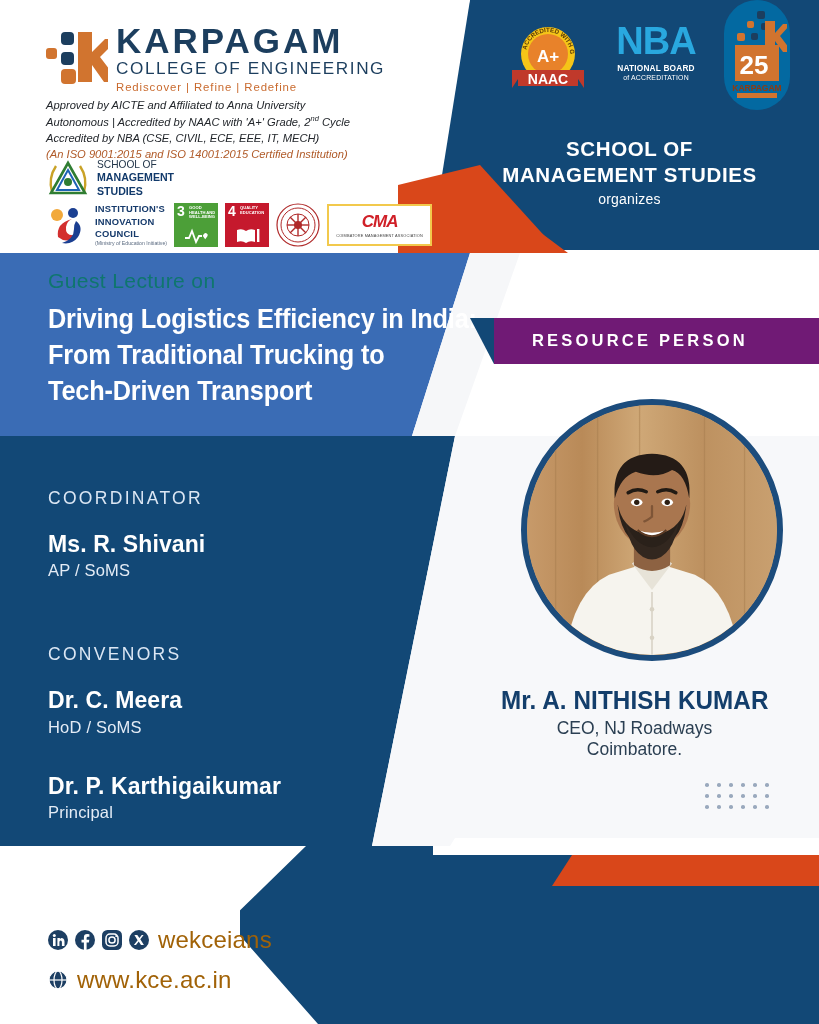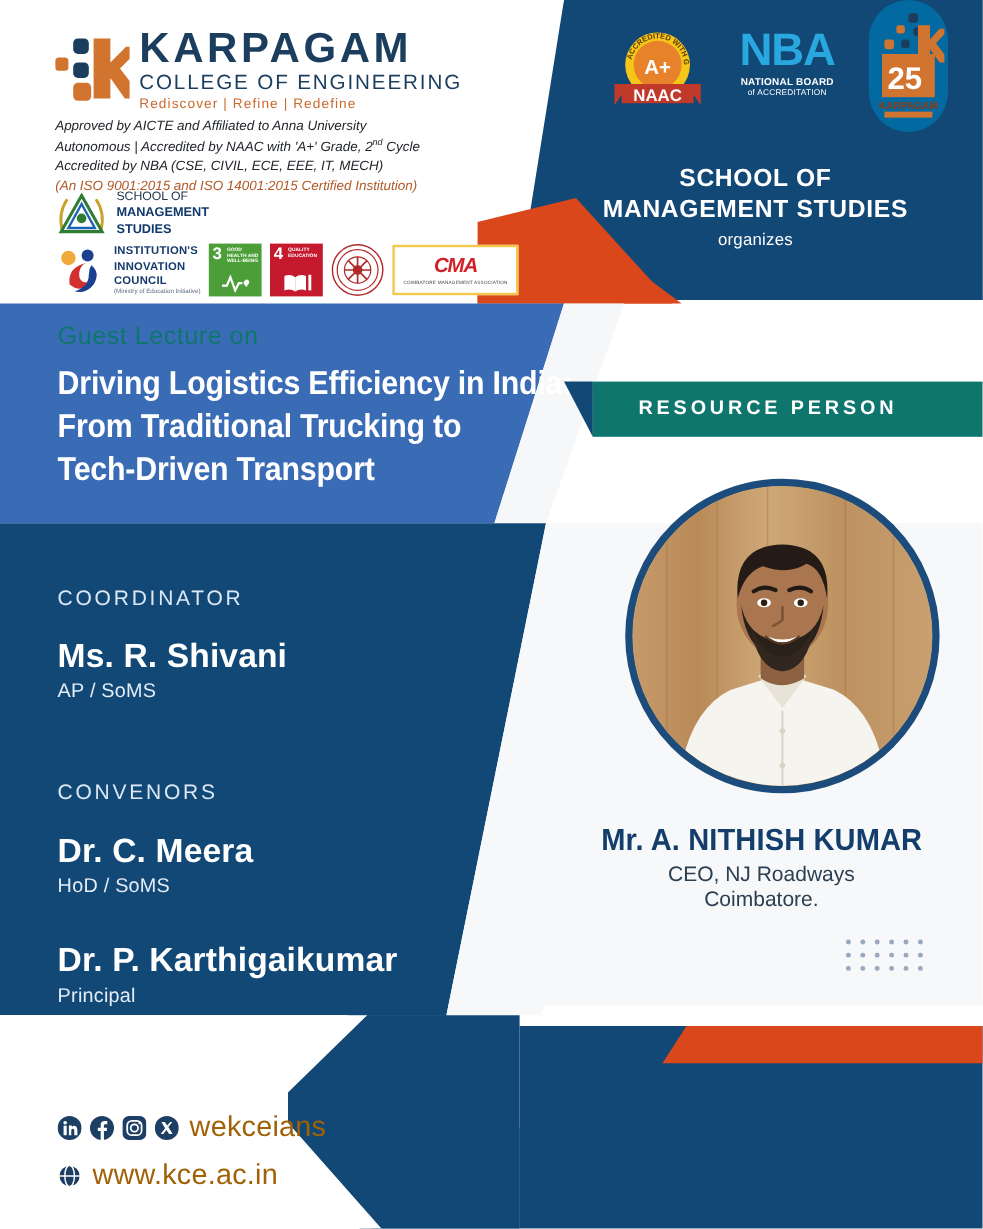--- a/index.html
+++ b/index.html
@@ -87,35 +87,35 @@
   .title-band { position:absolute; left:0; top:253px; width:436px; height:182px; }
   .t-pre { position:absolute; left:48px; top:16px; font-size:21px; color:#0f766e; font-weight:normal;
            letter-spacing:0.4px; font-stretch:condensed; }
   .t-main { position:absolute; left:48px; top:48px; width:380px; color:#fff;
             font-size:27.5px; font-weight:bold; line-height:1.30; letter-spacing:-0.2px; }
   .t-main span { display:block; white-space:nowrap; transform:scaleX(0.92); transform-origin:left center; }
 
   
   .info { position:absolute; left:48px; top:488px; width:330px; color:#fff; }
   .info .head { font-size:17.5px; letter-spacing:2.3px; color:#dce7f4; margin-bottom:22px; }
-  .info .name { font-size:28px; font-weight:bold; letter-spacing:0.1px; line-height:1.15; }
+  .info .name { font-size:23px; font-weight:bold; letter-spacing:0.1px; line-height:1.15; }
   .info .role { font-size:16.5px; color:#e4ecf6; margin-top:4px; letter-spacing:0.2px; }
   .info .gap-big { height:64px; }
   .info .gap-mid { height:36px; }
 
   
   .footer { position:absolute; left:48px; top:926px; }
   .f-row { display:flex; align-items:center; gap:9px; color:#1d3f63; }
   .f-row + .f-row { margin-top:12px; }
   .f-row .txt { font-size:24px; color:#a16207; letter-spacing:0.2px; }
   .f-ico { display:flex; align-items:center; gap:7px; }
   .f-ico svg { display:block; }
 
   
-  .rp-band { position:absolute; left:494px; top:318px; width:325px; height:46px; background:#0f766e; }
+  .rp-band { position:absolute; left:494px; top:318px; width:325px; height:46px; background:#701a75; }
   .rp-band::before {
     content:""; position:absolute; left:-24px; top:0; width:0; height:0;
     border-style:solid; border-width:0 24px 46px 0; border-color:transparent #124876 transparent transparent;
   }
   .rp-band .lab { position:absolute; left:38px; top:13px; color:#fff; font-size:16.5px;
                   font-weight:bold; letter-spacing:3.2px; }
 
   .photo { position:absolute; left:521px; top:399px; width:262px; height:262px; border-radius:50%;
            border:6px solid #1c4c7c; overflow:hidden; background:#c9a173; }
   .photo svg { display:block; width:100%; height:100%; }

